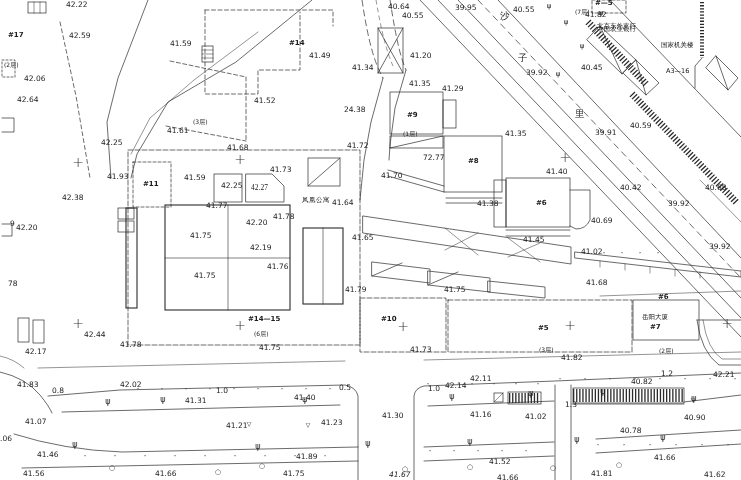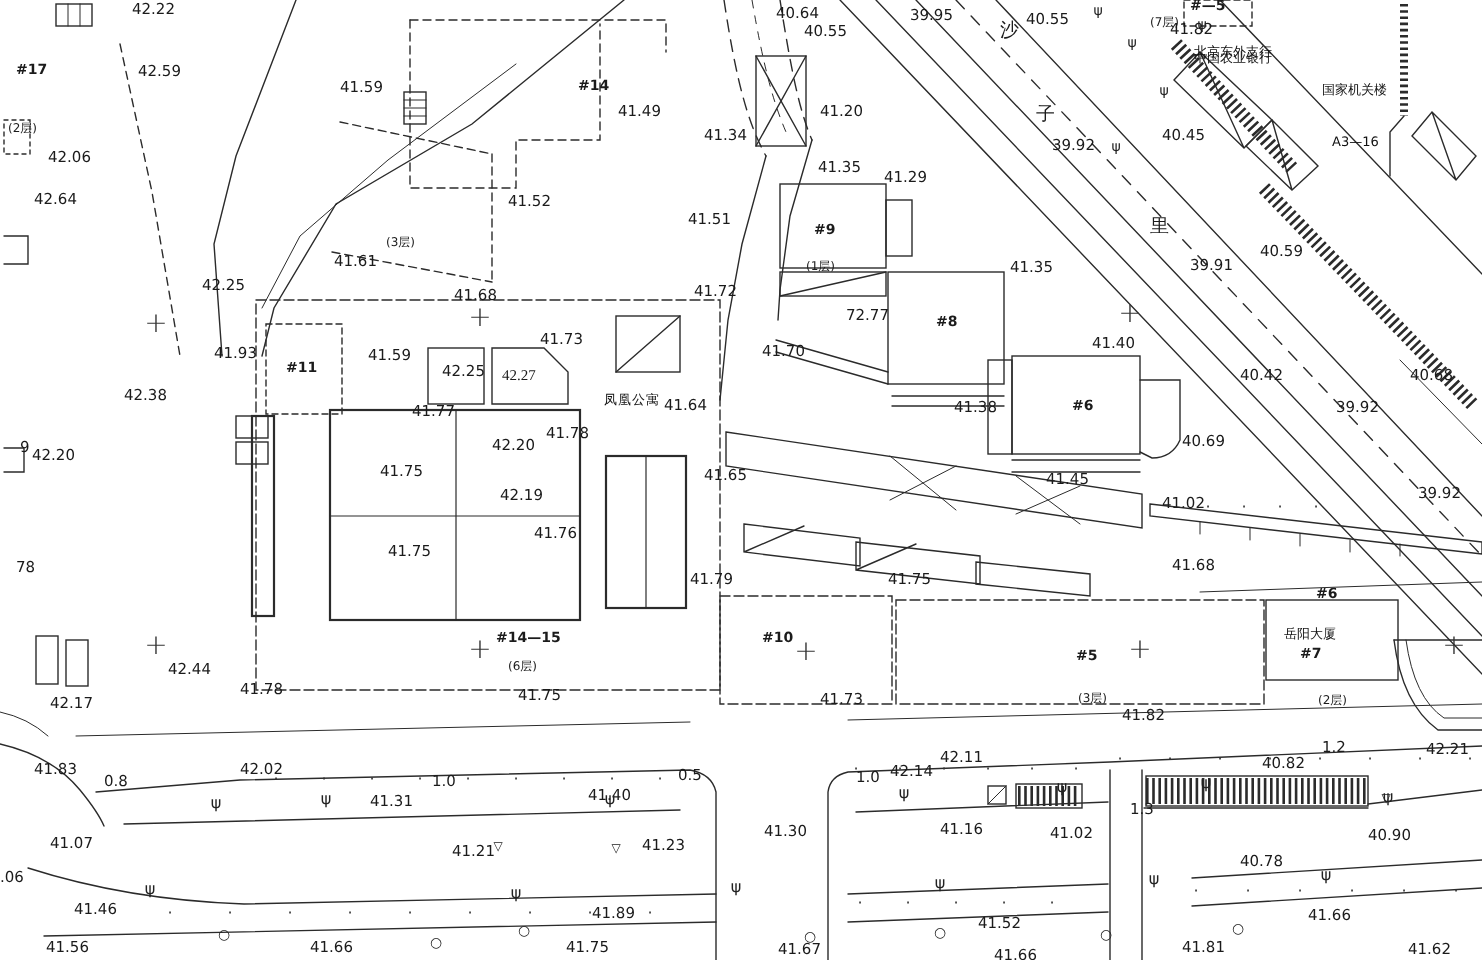--- a/index.html
+++ b/index.html
@@ -188,21 +188,21 @@
       <span class="lbl" style="left: 352px; top: 234px;">41.65</span>
       <span class="lbl" style="left: 381px; top: 172px;">41.70</span>
       <span class="lbl" style="left: 345px; top: 286px;">41.79</span>
       <span class="lbl" style="left: 444px; top: 286px;">41.75</span>
       <span class="lbl" style="left: 388px; top: 3px;">40.64</span>
       <span class="lbl" style="left: 402px; top: 12px;">40.55</span>
       <span class="lbl" style="left: 455px; top: 4px;">39.95</span>
       <span class="lbl" style="left: 309px; top: 52px;">41.49</span>
       <span class="lbl" style="left: 254px; top: 97px;">41.52</span>
       <span class="lbl" style="left: 352px; top: 64px;">41.34</span>
-      <span class="lbl" style="left: 344px; top: 106px;">41.51</span>
+      <span class="lbl" style="left: 344px; top: 106px;">24.38</span>
       <span class="lbl" style="left: 347px; top: 142px;">41.72</span>
       <span class="lbl" style="left: 423px; top: 154px;">72.77</span>
       <span class="lbl" style="left: 410px; top: 52px;">41.20</span>
       <span class="lbl" style="left: 409px; top: 80px;">41.35</span>
       <span class="lbl" style="left: 442px; top: 85px;">41.29</span>
       <span class="lbl" style="left: 505px; top: 130px;">41.35</span>
       <span class="lbl" style="left: 546px; top: 168px;">41.40</span>
       <span class="lbl" style="left: 477px; top: 200px;">41.38</span>
       <span class="lbl" style="left: 523px; top: 236px;">41.45</span>
       <span class="lbl" style="left: 513px; top: 6px;">40.55</span>
@@ -232,21 +232,21 @@
       <span class="lbl" style="left: 296px; top: 453px;">41.89</span>
       <span class="lbl" style="left: 283px; top: 470px;">41.75</span>
       <span class="lbl" style="left: 259px; top: 344px;">41.75</span>
       <span class="lbl" style="left: 410px; top: 346px;">41.73</span>
       <span class="lbl" style="left: 294px; top: 394px;">41.40</span>
       <span class="lbl" style="left: 321px; top: 419px;">41.23</span>
       <span class="lbl" style="left: 445px; top: 382px;">42.14</span>
       <span class="lbl" style="left: 470px; top: 375px;">42.11</span>
       <span class="lbl" style="left: 382px; top: 412px;">41.30</span>
       <span class="lbl" style="left: 470px; top: 411px;">41.16</span>
-      <span class="lbl" style="left: 389px; top: 471px;">41.67</span>
+      <span class="lbl" style="left: 389px; top: 471px; font-style: italic;">41.67</span>
       <span class="lbl" style="left: 561px; top: 354px;">41.82</span>
       <span class="lbl" style="left: 631px; top: 378px;">40.82</span>
       <span class="lbl" style="left: 713px; top: 371px;">42.21</span>
       <span class="lbl" style="left: 525px; top: 413px;">41.02</span>
       <span class="lbl" style="left: 684px; top: 414px;">40.90</span>
       <span class="lbl" style="left: 620px; top: 427px;">40.78</span>
       <span class="lbl" style="left: 489px; top: 458px;">41.52</span>
       <span class="lbl" style="left: 654px; top: 454px;">41.66</span>
       <span class="lbl" style="left: 497px; top: 474px;">41.66</span>
       <span class="lbl" style="left: 591px; top: 470px;">41.81</span>

